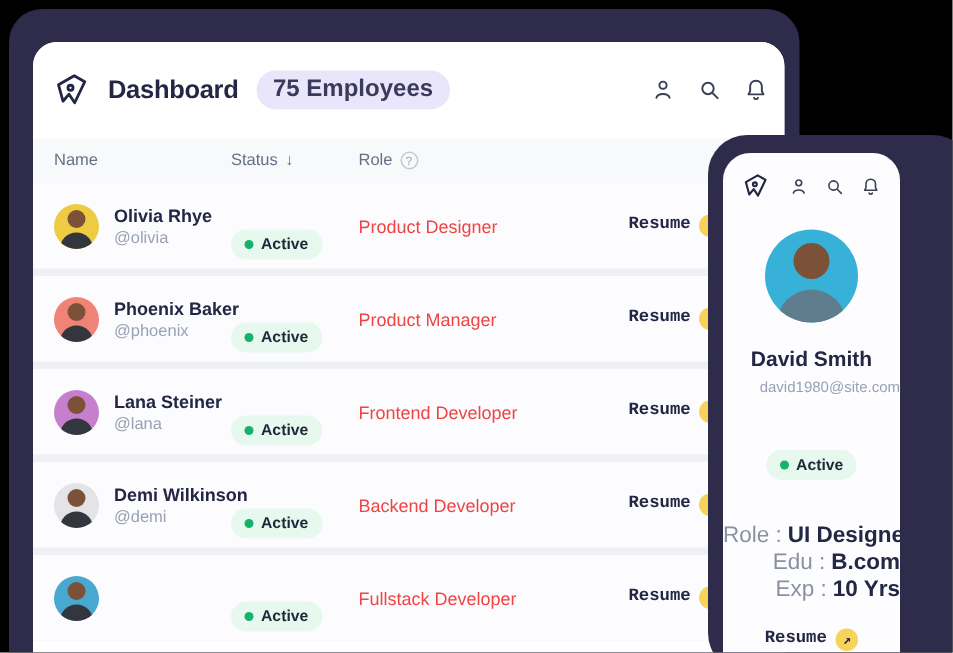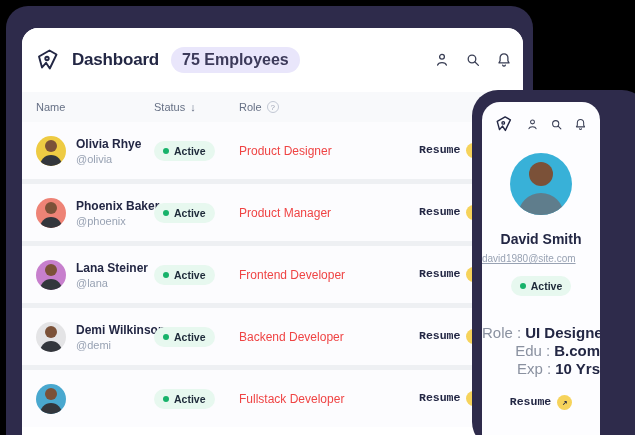--- a/index.html
+++ b/index.html
@@ -56,21 +56,21 @@
   .avatar::after { 
     content:""; position:absolute; width:22px; height:13px;
     border-radius:11px 11px 0 0; bottom:-2px; left:4px; background:#33363c;
   }
   .emp-name { font-size:12px; font-weight:700; color:#232744; white-space:nowrap; }
   .emp-handle { font-size:11px; color:#98a2b3; margin-top:2px; white-space:nowrap; }
 
   .status-badge {
     display:inline-flex; align-items:center; gap:5px; justify-self:start;
     background:#e7f8ef; border-radius:999px; padding:4px 9px;
-    font-size:10.5px; font-weight:600; color:#1d2939; white-space:nowrap;
+    font-size:10.5px; font-weight:600; color:#1d2939; white-space:nowrap;margin-top:24px;
   }
   .status-dot { width:6px; height:6px; border-radius:50%; background:#17b26a; }
   .role { font-size:12px; color:#ef4444; white-space:nowrap; }
 
   .resume-btn {
     justify-self:end; display:inline-flex; align-items:flex-start; gap:6px;
     font-size:11.5px; font-weight:700; color:#232744; white-space:nowrap; cursor:pointer;font-family:Liberation Mono, monospace;
   }
   .resume-icon {
     width:15px; height:15px; border-radius:50%; background:#f6d35b; color:#232744;
@@ -92,21 +92,21 @@
   .phone-avatar { width:62px; height:62px; border-radius:50%; margin:20px auto 0; position:relative; overflow:hidden; }
   .phone-avatar::before {
     content:""; position:absolute; width:24px; height:24px; border-radius:50%;
     top:9px; left:19px; background:#7b5138;
   }
   .phone-avatar::after {
     content:""; position:absolute; width:46px; height:26px;
     border-radius:23px 23px 0 0; bottom:-4px; left:8px; background:#5f7d8c;
   }
   .phone-name { text-align:center; font-size:14px; font-weight:700; color:#232744; margin-top:16px; }
-  .phone-email { text-align:left; font-size:10px; color:#98a2b3; margin-top:6px;text-decoration:underline; }
+  .phone-email { text-align:right; font-size:10px; color:#98a2b3; margin-top:6px; }
   .phone-status { display:flex; justify-content:center; margin-top:12px; }
   .phone-fields { margin-top:28px; }
   .pfield { text-align:right; font-size:15px; margin:1px 0; white-space:nowrap; }
   .pfield .plabel { color:#8a91a0; }
   .pfield .pvalue { color:#232744; font-weight:700; margin-left:4px; }
   .phone-resume { display:flex; justify-content:center; margin-top:18px; }
 
   svg { display:block; }
 </style>
 </head>

